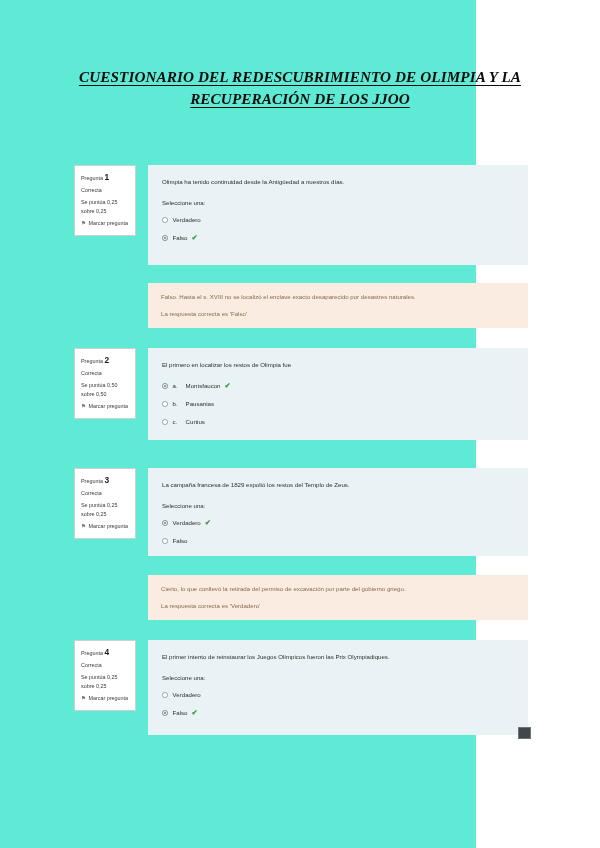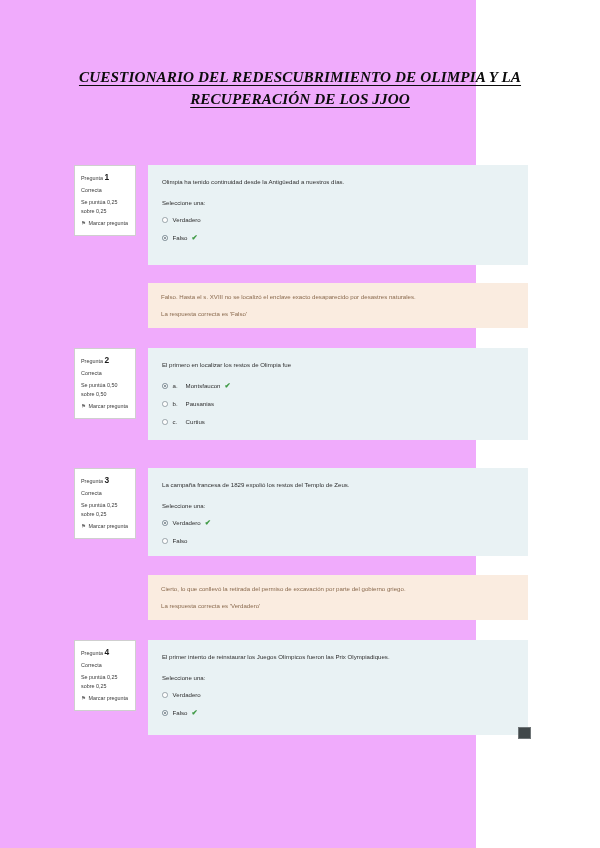--- a/index.html
+++ b/index.html
@@ -13,21 +13,21 @@
     position: relative;
     font-family: "Liberation Sans", sans-serif;
     overflow: hidden;
   }
 
   .page {
     position: absolute;
     left: 0; top: 0;
     width: 476px;
     height: 848px;
-    background: #f0abfc;
+    background: #5eead4;
   }
 
   
   .doc-title {
     position: absolute;
     left: 78px;
     top: 66px;
     width: 444px;
     text-align: center;
     font-family: "Liberation Serif", serif;

